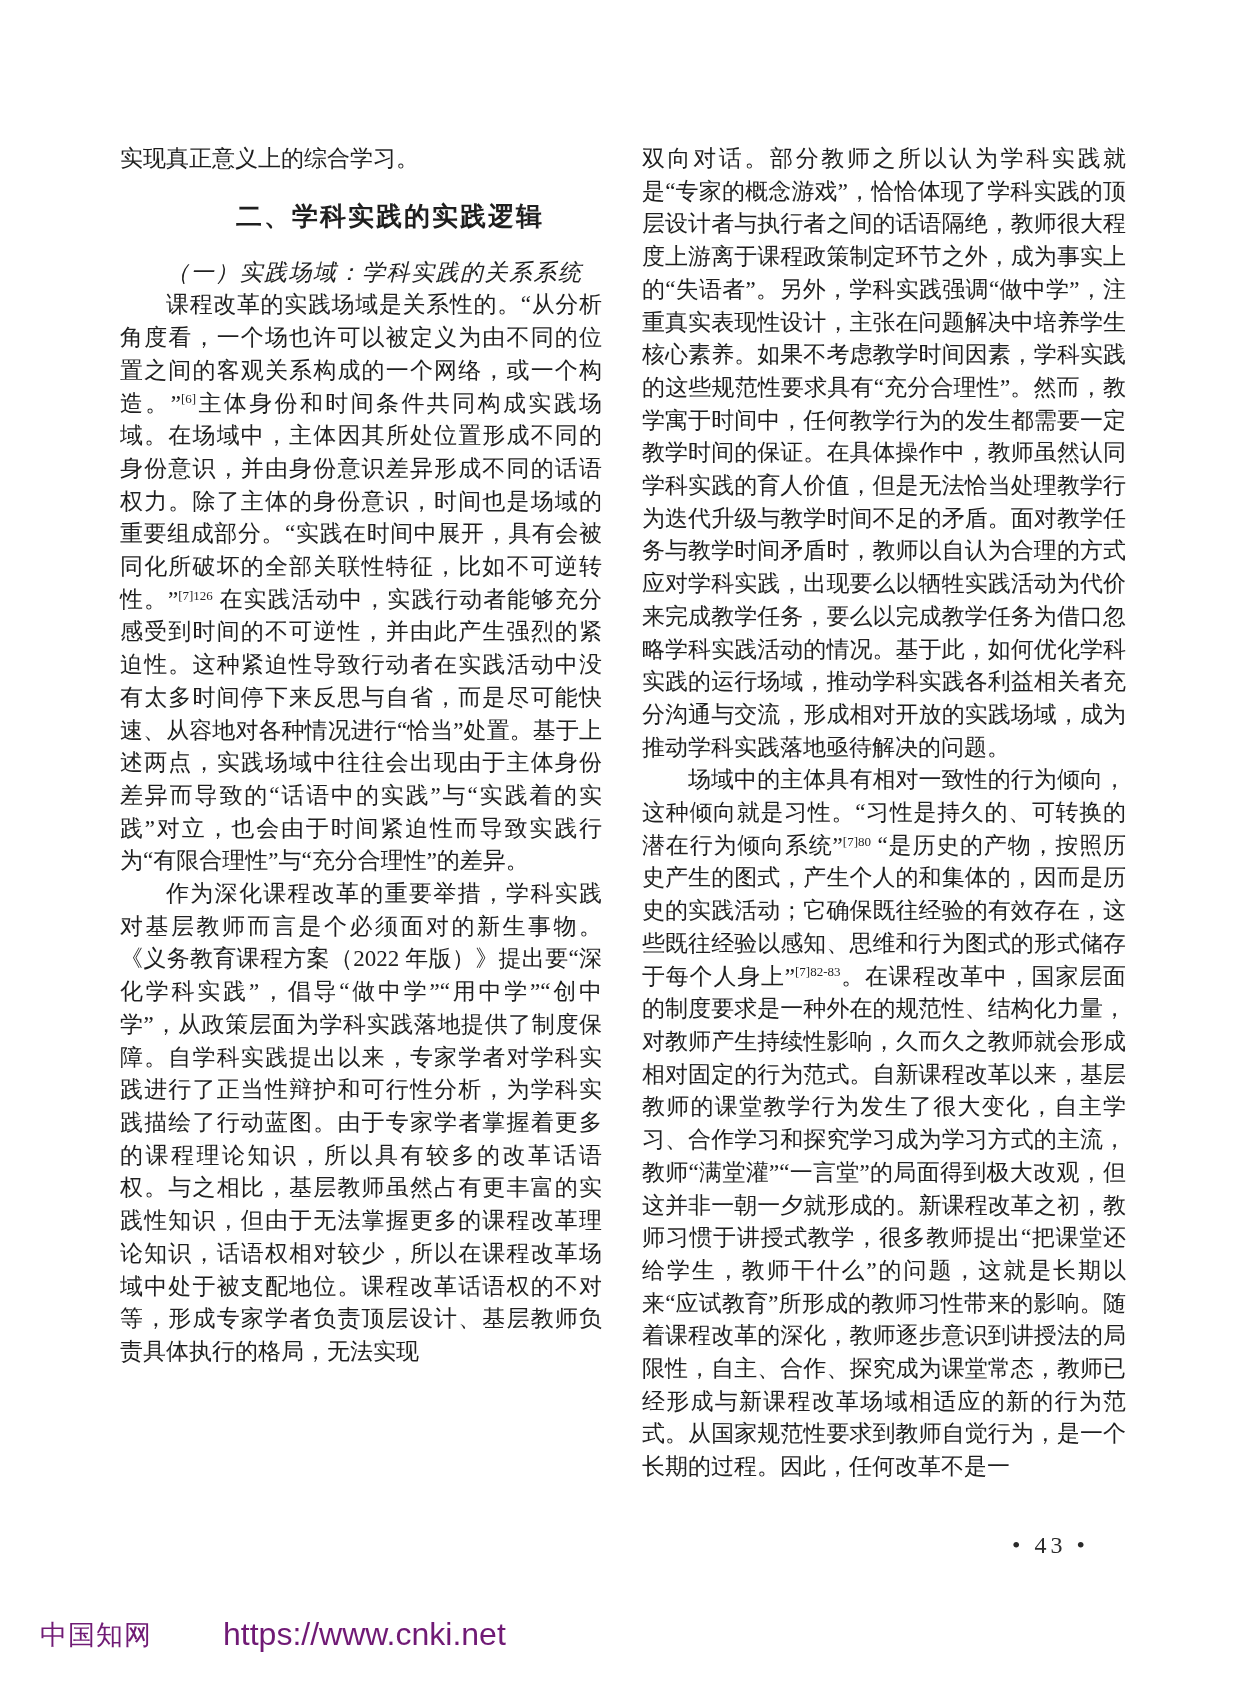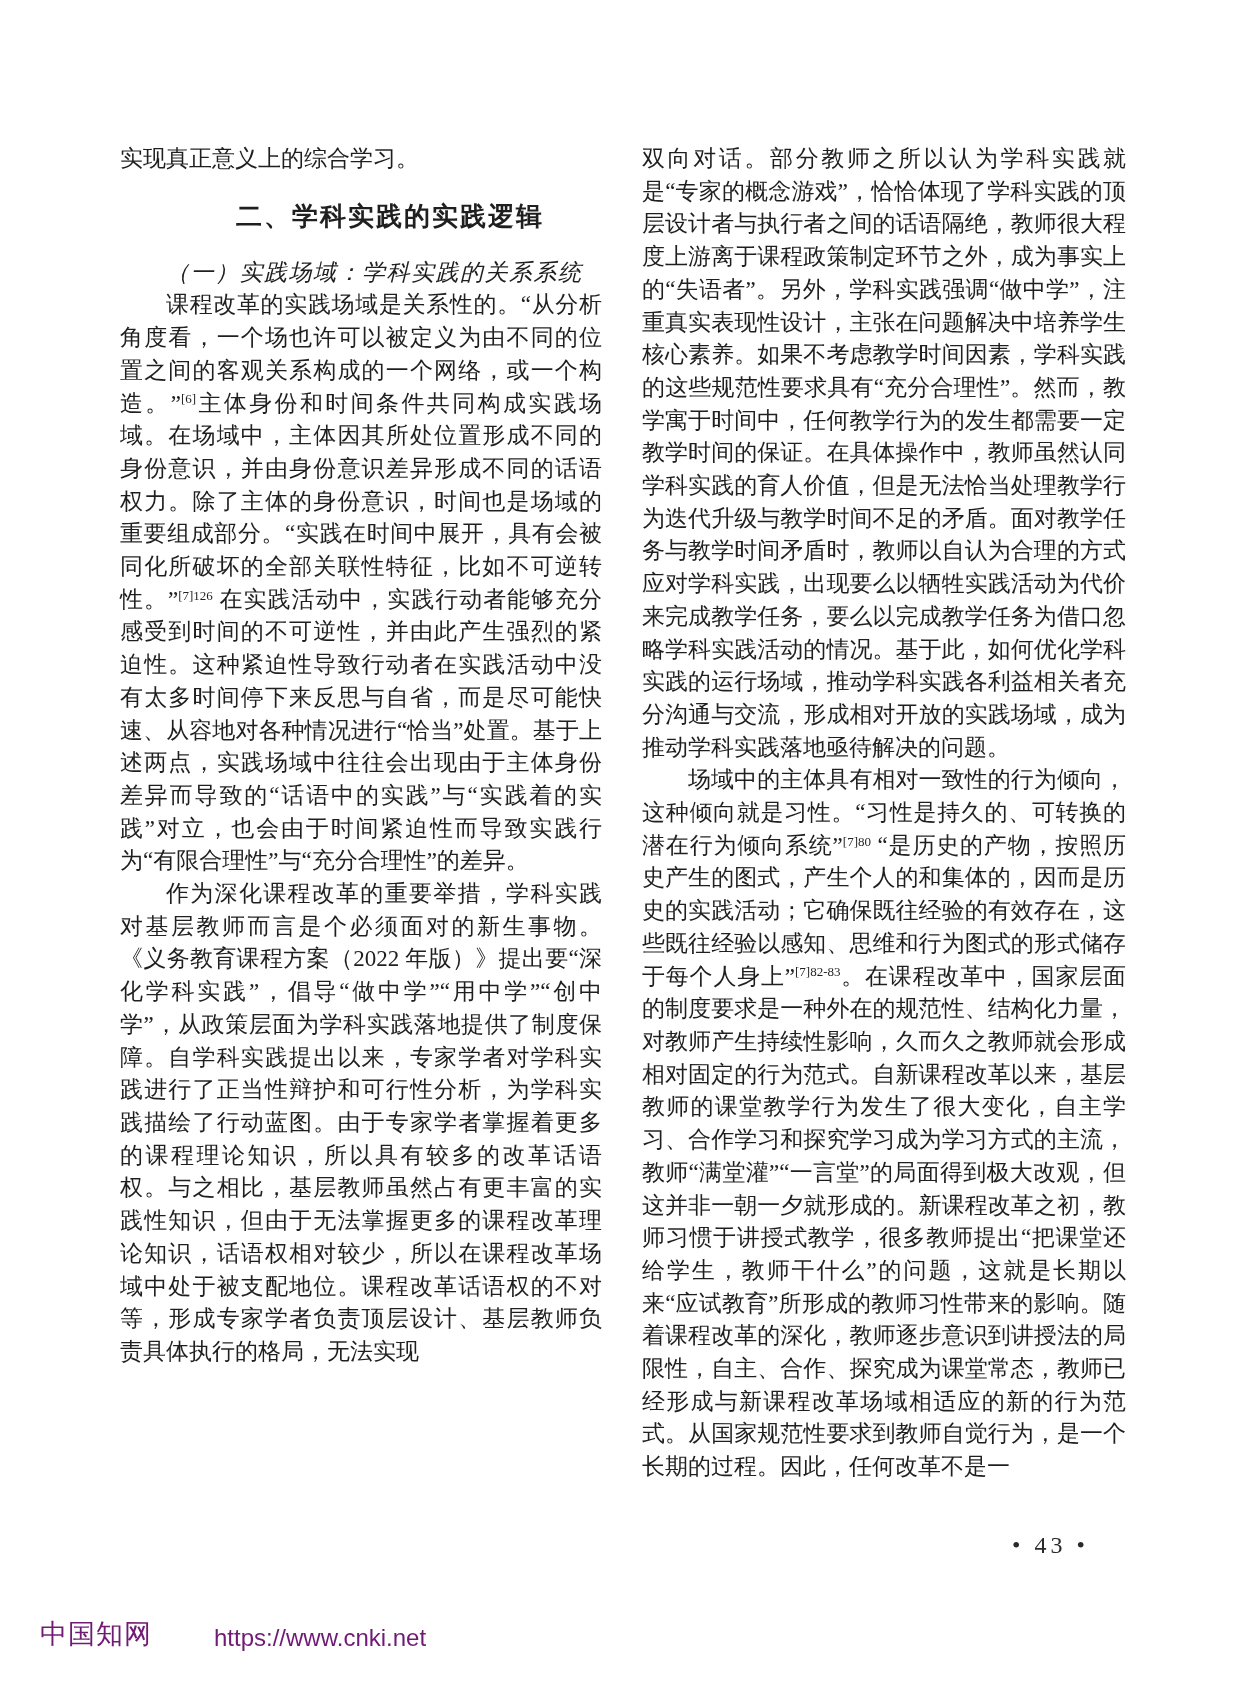--- a/index.html
+++ b/index.html
@@ -67,21 +67,22 @@
     display: flex;
     align-items: baseline;
     gap: 62px;
     font-family: "Liberation Sans", "DejaVu Sans", sans-serif;
   }
   #footer .brand {
     font-size: 27px;
     letter-spacing: 1px;
   }
   #footer .url {
-    font-size: 24px;
+    font-size: 32px;
+    margin-left: 9px;
   }
 </style>
 </head>
 <body style="background: rgb(255, 255, 255); color: rgb(31, 31, 31);">
 
 <div id="col-left" class="column">
     <p class="blk p"><span>实现真正意义上的综合学习。</span></p>
     <div class="blk h2"><span>二、学科实践的实践逻辑</span></div>
     <div class="blk h3"><span>（一）实践场域：学科实践的关系系统</span></div>
     <p class="blk p indent"><span>课程改革的实践场域是关系性的。“从分析角度看，一个场也许可以被定义为由不同的位置之间的客观关系构成的一个网络，或一个构造。”</span><sup>[6]</sup><span>主体身份和时间条件共同构成实践场域。在场域中，主体因其所处位置形成不同的身份意识，并由身份意识差异形成不同的话语权力。除了主体的身份意识，时间也是场域的重要组成部分。“实践在时间中展开，具有会被同化所破坏的全部关联性特征，比如不可逆转性。”</span><sup>[7]126</sup><span> 在实践活动中，实践行动者能够充分感受到时间的不可逆性，并由此产生强烈的紧迫性。这种紧迫性导致行动者在实践活动中没有太多时间停下来反思与自省，而是尽可能快速、从容地对各种情况进行“恰当”处置。基于上述两点，实践场域中往往会出现由于主体身份差异而导致的“话语中的实践”与“实践着的实践”对立，也会由于时间紧迫性而导致实践行为“有限合理性”与“充分合理性”的差异。</span></p>

